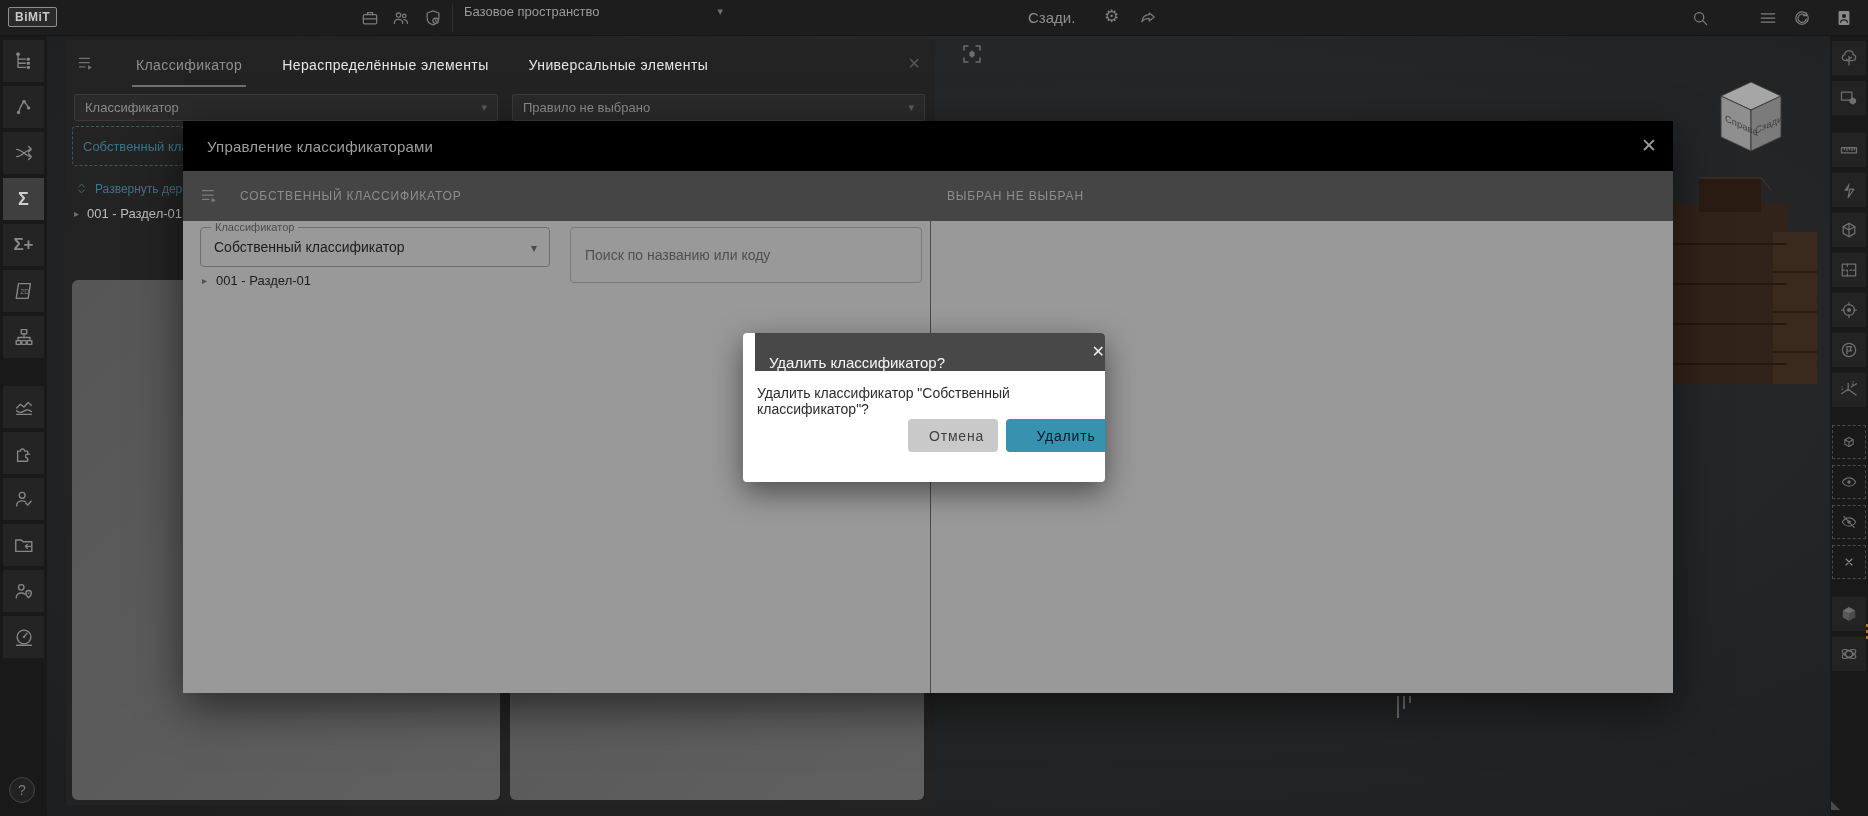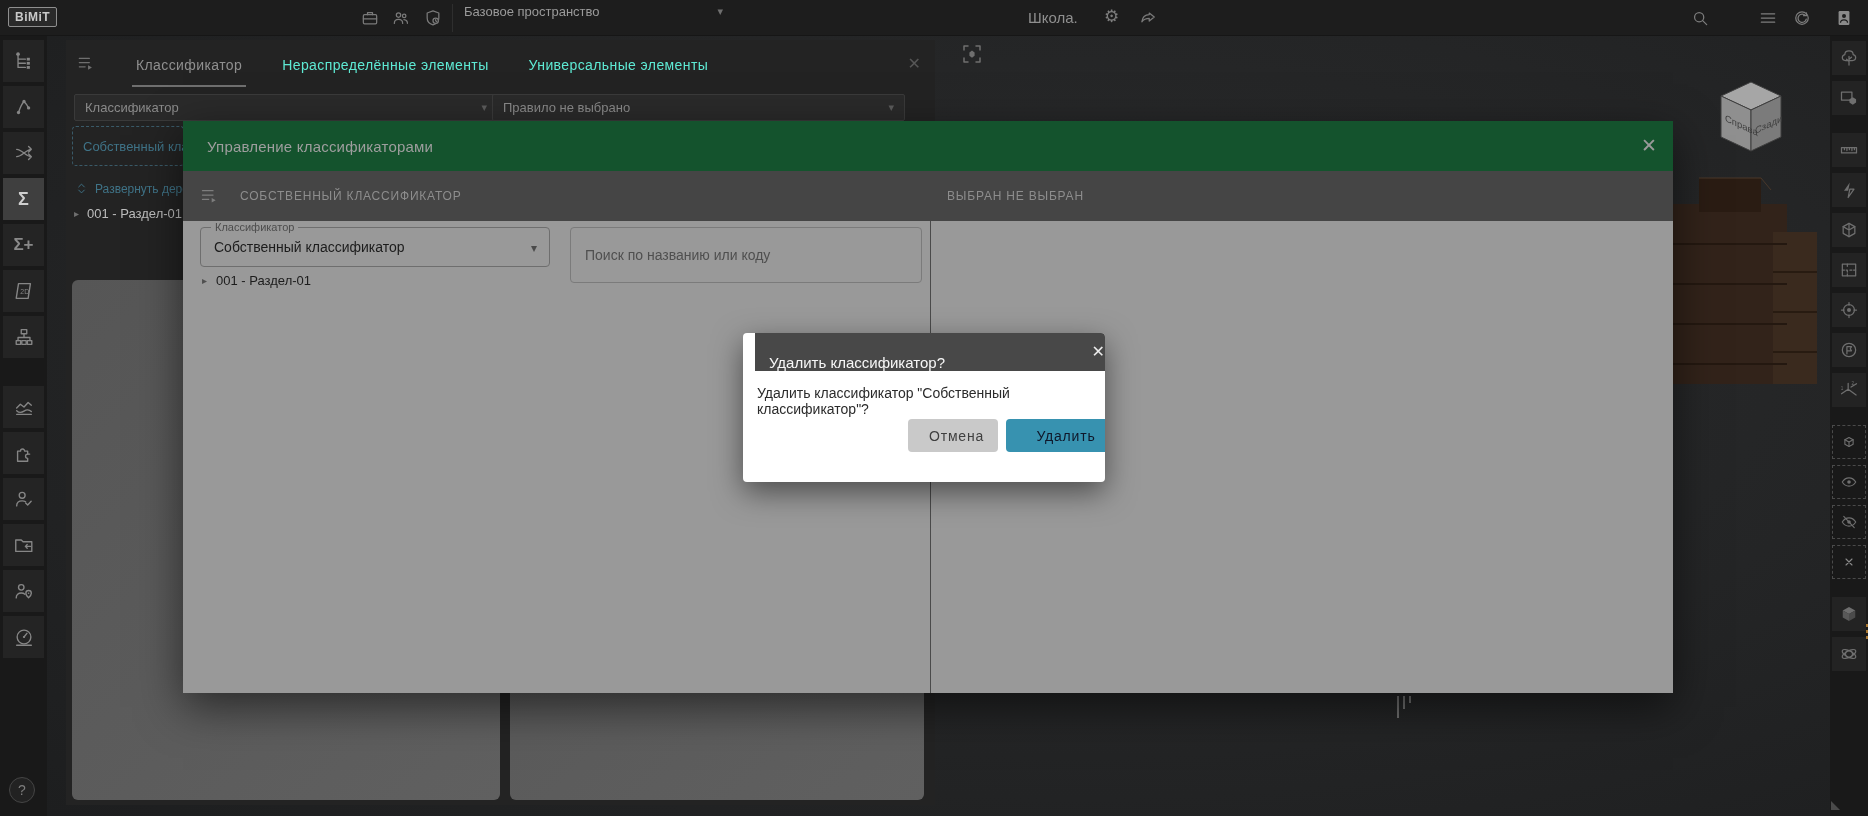--- a/index.html
+++ b/index.html
@@ -39,39 +39,39 @@
   .viewport{position:absolute;left:47px;top:36px;width:1783px;height:780px;
             background:radial-gradient(ellipse at 58% 42%,#2b2c2d 0%,#242526 55%,#1d1e1f 100%);}
   .focus-ico{position:absolute;left:913px;top:6px;}
   .ticks{position:absolute;left:1350px;top:660px;display:flex;gap:4px;align-items:flex-start;}
   .ticks div{width:2px;background:#707070;}
 
   
   .panel{position:absolute;left:66px;top:40px;width:869px;height:765px;background:#232323;}
   .tabsrow{position:absolute;left:0;top:0;width:869px;height:50px;display:flex;align-items:center;}
   .pan-burger{margin-left:10px;}
-  .tab{position:relative;margin-left:40px;font-size:14px;letter-spacing:.4px;color:#5eead4;cursor:pointer;white-space:nowrap;}
+  .tab{position:relative;margin-left:40px;font-size:14px;letter-spacing:.4px;color:#e5e5e5;cursor:pointer;white-space:nowrap;}
   .tab.active{color:#8f8f8f;}
   .tab.active::after{content:'';position:absolute;left:-4px;right:-4px;bottom:-14px;height:2px;background:#6f6f6f;}
   .pan-close{position:absolute;right:14px;top:14px;color:#565656;font-size:16px;cursor:pointer;}
   .ddbox{position:absolute;top:54px;height:27px;background:#2a2a2a;border:1px solid #3a3a3a;border-radius:2px;
          display:flex;align-items:center;justify-content:space-between;padding:0 10px;font-size:13px;color:#8a8a8a;cursor:pointer;}
   .ddbox .chev{color:#5c5c5c;font-size:11px;}
   .chip{position:absolute;left:6px;top:86px;width:112px;height:40px;border:1px dashed #3a5a68;border-radius:4px;
         display:flex;align-items:center;padding:0 10px;color:#3f7387;font-size:13px;white-space:nowrap;overflow:hidden;cursor:pointer;}
   .expandrow{position:absolute;left:8px;top:141px;display:flex;align-items:center;gap:6px;color:#3f7387;font-size:12px;white-space:nowrap;cursor:pointer;}
   .bgtree{position:absolute;left:8px;top:166px;display:flex;align-items:center;gap:8px;color:#bdbdbd;font-size:13px;white-space:nowrap;cursor:pointer;}
   .bgtree .arr,.mtree .arr{color:#6f6f6f;font-size:10px;}
   .subpanel{position:absolute;top:240px;border-radius:6px;background:linear-gradient(135deg,#565656,#606060);}
   .subpanel.l{left:6px;width:428px;height:520px;}
   .subpanel.r{left:444px;width:414px;height:520px;}
 
   
   .modal{position:absolute;left:183px;top:121px;width:1490px;height:572px;box-shadow:0 14px 42px rgba(0,0,0,.55);}
-  .m-title{position:absolute;left:0;top:0;width:100%;height:50px;background:#14532d;display:flex;align-items:center;padding:0 24px;
+  .m-title{position:absolute;left:0;top:0;width:100%;height:50px;background:#000000;display:flex;align-items:center;padding:0 24px;
            color:#9e9e9e;font-size:15px;letter-spacing:.2px;}
   .m-close{position:absolute;right:16px;top:13px;color:#9a9a9a;font-size:19px;cursor:pointer;}
   .m-sect{position:absolute;left:0;top:50px;width:100%;height:50px;background:#454545;display:flex;align-items:center;}
   .m-sect .stx{font-size:12px;letter-spacing:.8px;color:#8d8d8d;}
   .m-sect .left-stx{margin-left:57px;}
   .m-sect .right-stx{position:absolute;left:764px;}
   .m-burger{position:absolute;left:16px;top:64px;}
   .m-body{position:absolute;left:0;top:100px;width:100%;height:472px;background:#999999;}
   .m-div{position:absolute;left:747px;top:100px;width:1px;height:472px;background:#4a4a4a;}
   .fieldset{position:absolute;left:17px;top:6px;width:350px;height:40px;border:1px solid #6e6e6e;border-radius:4px;cursor:pointer;}
@@ -144,21 +144,21 @@
       </span>
       <span class="tab active">Классификатор</span>
       <span class="tab">Нераспределённые элементы</span>
       <span class="tab">Универсальные элементы</span>
       <span class="pan-close">✕</span>
     </div>
     <div class="ddbox" style="left:8px;width:424px;">
       <span>Классификатор</span>
       <span class="chev">▾</span>
     </div>
-    <div class="ddbox" style="left:426px;width:413px;">
+    <div class="ddbox" style="left:446px;width:413px;">
       <span>Правило не выбрано</span>
       <span class="chev">▾</span>
     </div>
     <div class="chip">
       <span>Собственный классификатор</span>
     </div>
     <div class="expandrow">
       <svg class="teal-si" width="15" height="15" viewBox="0 0 24 24">
         <path d="M7.5 9.5L12 5l4.5 4.5M7.5 14.5L12 19l4.5-4.5"></path>
       </svg>
@@ -189,21 +189,21 @@
       <svg class="si" width="20" height="20" viewBox="0 0 24 24" style="stroke:#7a7a7a">
         <path d="M12 3.5l7 2.5v6c0 4.6-3 7.1-7 8.3-4-1.2-7-3.7-7-8.3V6z"></path>
         <circle cx="15.2" cy="15.2" r="3.2" fill="#1d1d1d"></circle>
           <path d="M15.2 13.8v1.6l1.1.8"></path>
       </svg></span>
     <div class="vsep" style="left:452px"></div>
     <div class="ws">
       <span>Базовое пространство</span>
       <span class="chev">▾</span>
     </div>
-    <span class="proj">Школа.</span>
+    <span class="proj">Сзади.</span>
     <span class="gear">⚙</span>
     <span class="tb-ico" style="left:1138px">
       <svg width="20" height="20" viewBox="0 0 24 24">
         <path d="M13.5 6l6 4.8-6 4.8v-3.1c-4.2 0-6.9 1.3-8.9 4.1.6-5.4 3.7-8.5 8.9-8.7z" fill="none" stroke="#7a7a7a" stroke-width="1.5" stroke-linejoin="round"></path>
       </svg></span>
     <span class="tb-ico" style="left:1690px">
       <svg class="si" width="20" height="20" viewBox="0 0 24 24" style="stroke:#7d7d7d">
         <circle cx="11" cy="11" r="5.5"></circle>
           <path d="M15.2 15.2L20 20"></path>
       </svg></span>

